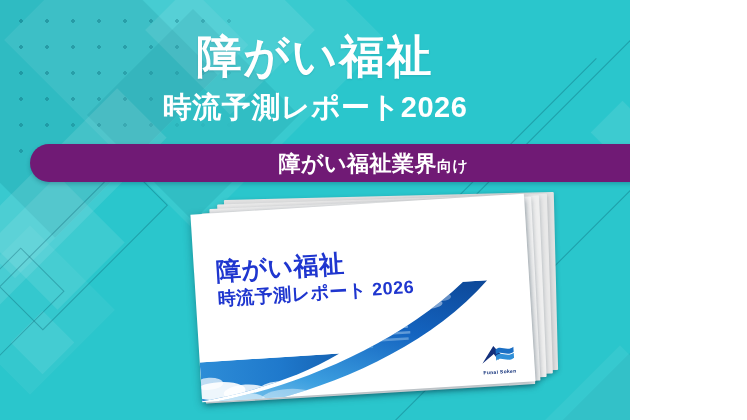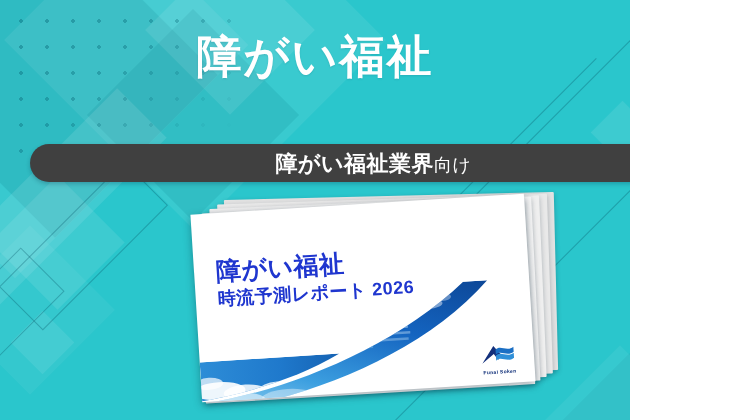--- a/index.html
+++ b/index.html
@@ -115,41 +115,41 @@
     line-height:1.0;
   }
 
   
   .banner{
     position:absolute;
     left:30px;
     top:144px;
     width:687px;
     height:38px;
-    background:#404040;
+    background:#701a75;
     border-radius:19px;
     box-shadow:0 2px 4px rgba(0,35,60,0.25);
     display:flex;
     align-items:center;
     justify-content:center;
   }
   .banner-inner{
     display:flex;
     align-items:baseline;
     color:#ffffff;
     transform:translateY(1px);
   }
   .banner-main{
     font-size:22px;
     font-weight:700;
     letter-spacing:0.5px;
   }
   .banner-suffix{
-    font-size:18px;
-    font-weight:400;
+    font-size:15px;
+    font-weight:700;
     letter-spacing:0.5px;
   }
 
   
   .booklet{
     position:absolute;
     left:196px;
     top:196px;
     width:360px;
     height:200px;
@@ -251,20 +251,21 @@
     <div class="hair h4"></div>
 
     <div class="chev c1"></div>
     <div class="chev c2"></div>
 
     <div class="dots"></div>
   </div>
 
   <div class="headings">
     <h1 class="title-main">障がい福祉</h1>
+    <h2 class="title-sub">時流予測レポート2026</h2>
   </div>
 
   <div class="banner">
     <div class="banner-inner">
       <span class="banner-main">障がい福祉業界</span>
       <span class="banner-suffix">向け</span>
     </div>
   </div>
 
   <div class="booklet">

